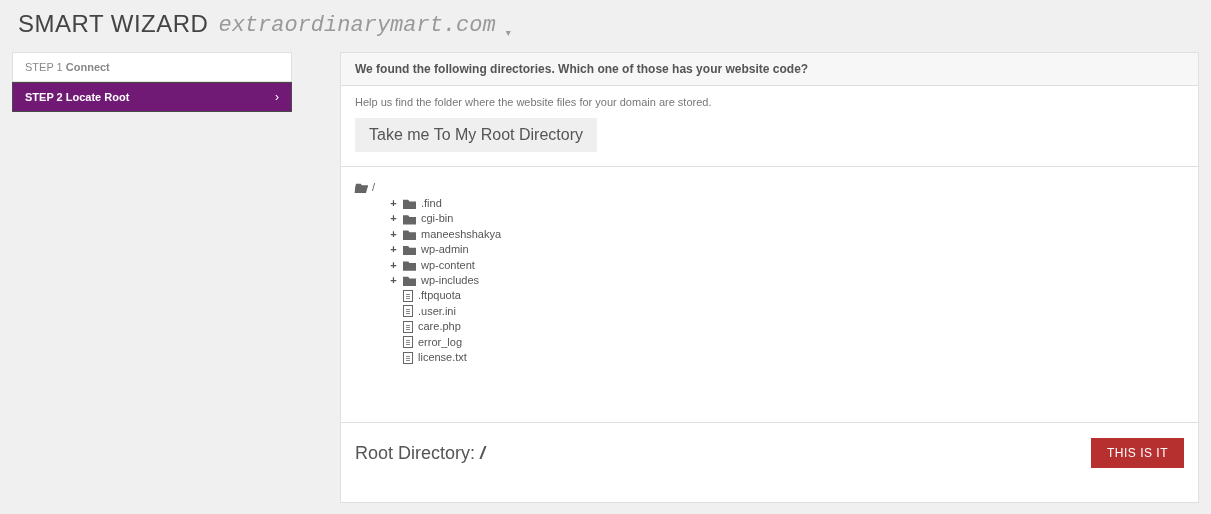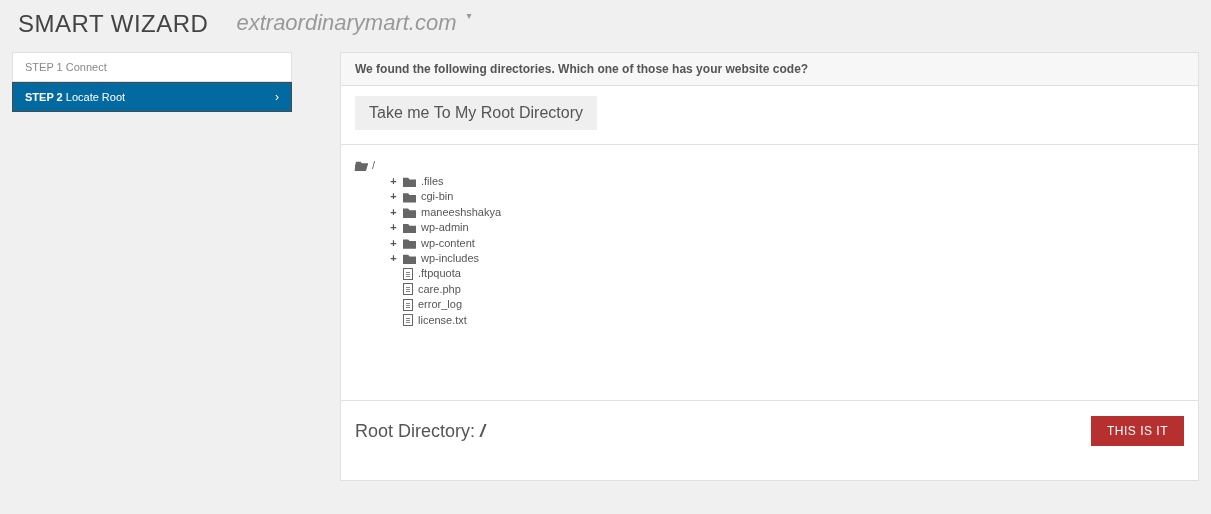--- a/index.html
+++ b/index.html
@@ -9,36 +9,35 @@
     color: #555;
     font-size: 12px;
     width: 1211px;
     height: 514px;
     overflow: hidden;
     position: relative;
   }
   .header {
     padding: 10px 18px 14px 18px;
     display: flex;
-    align-items: flex-start;
+    align-items: flex-end;
     gap: 10px;
   }
   .header-title {
     font-size: 24px;
     font-weight: 400;
     color: #444;
     letter-spacing: 0.5px;
     font-family: "Arial Narrow", Arial, sans-serif;
   }
   .header-domain {
     font-size: 22px;
     font-style: italic;
     color: #999;
-    font-family: Liberation Sans, sans-serif;
-    margin-left: 18px;
+    font-family: Liberation Mono, monospace;
   }
   .header-caret {
     font-size: 10px;
     color: #999;
     cursor: pointer;
   }
   .main {
     display: flex;
     padding: 0 12px;
     gap: 20px;
@@ -52,25 +51,25 @@
     padding: 8px 12px;
     font-size: 11px;
     cursor: pointer;
     position: relative;
   }
   .step-item.inactive {
     background: #fff;
     color: #888;
   }
   .step-item.active {
-    background: #0369a1;
+    background: #701a75;
     color: #fff;
     border-color: #4a4a4a;
   }
-  .step-item .step-label { font-weight: normal; margin-top: 31px; }
+  .step-item .step-label { font-weight: bold; margin-top: 31px; }
   .step-item.active .step-num { font-weight: bold; }
   .step-item .chev {
     position: absolute;
     right: 12px;
     top: 50%;
     transform: translateY(-50%);
     font-size: 12px;
   }
   .content {
     flex: 1;
@@ -224,33 +223,34 @@
     <div class="step-item active">
       <span class="step-num">STEP 2</span>
       <span class="step-label">Locate Root</span>
       <span class="chev">›</span>
     </div>
   </div>
 
   <div class="content">
     <div class="panel-head">We found the following directories. Which one of those has your website code?</div>
     <div class="panel-body">
+      <div class="help-text">Help us find the folder where the website files for your domain are stored.</div>
       <button class="btn-light">Take me To My Root Directory</button>
     </div>
 
     <div class="tree-panel">
       <div class="tree-root">
         <span class="ico-folder-open"></span>
         <span>/</span>
       </div>
       <div class="tree-children" id="tree-children">
           <div class="tree-row">
             <span class="expander">+</span>
             <span class="ico-folder"></span>
-            <span>.files</span>
+            <span>.find</span>
           </div>
           <div class="tree-row">
             <span class="expander">+</span>
             <span class="ico-folder"></span>
             <span>cgi-bin</span>
           </div>
           <div class="tree-row">
             <span class="expander">+</span>
             <span class="ico-folder"></span>
             <span>maneeshshakya</span>
@@ -267,20 +267,25 @@
           </div>
           <div class="tree-row">
             <span class="expander">+</span>
             <span class="ico-folder"></span>
             <span>wp-includes</span>
           </div>
           <div class="tree-row">
             <span class="expander empty">+</span>
             <span class="ico-file"></span>
             <span>.ftpquota</span>
+          </div>
+          <div class="tree-row">
+            <span class="expander empty">+</span>
+            <span class="ico-file"></span>
+            <span>.user.ini</span>
           </div>
           <div class="tree-row">
             <span class="expander empty">+</span>
             <span class="ico-file"></span>
             <span>care.php</span>
           </div>
           <div class="tree-row">
             <span class="expander empty">+</span>
             <span class="ico-file"></span>
             <span>error_log</span>

